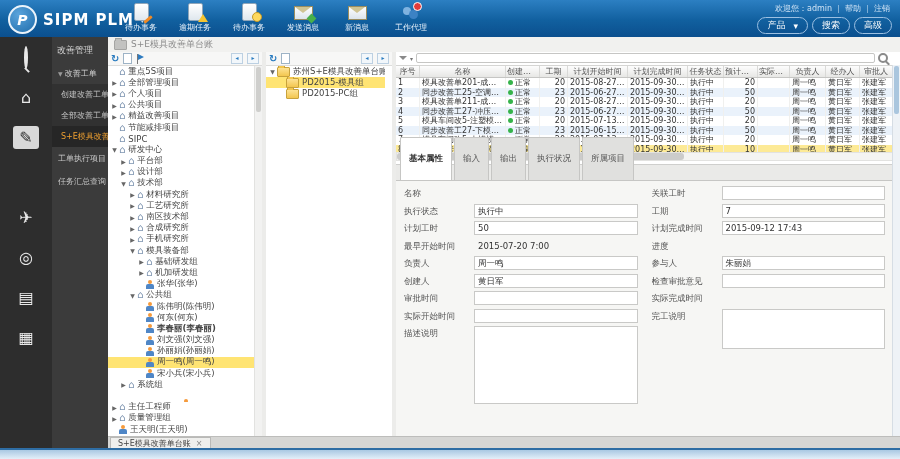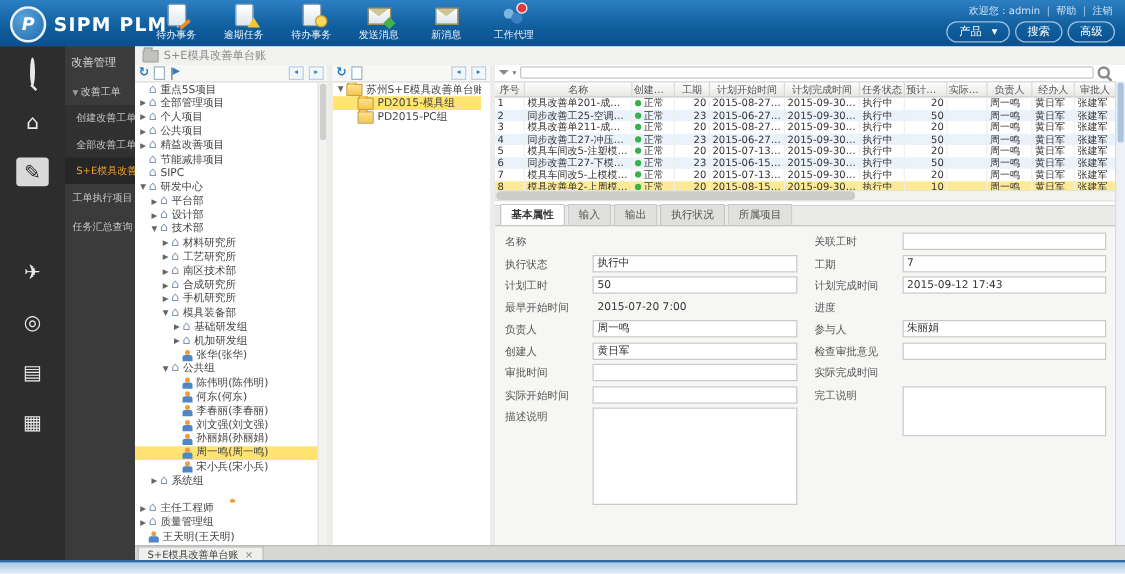--- a/index.html
+++ b/index.html
@@ -101,21 +101,21 @@
           text-overflow:ellipsis;flex:0 0 auto;box-sizing:border-box;padding:0 2px;}
   .g-cell.num{text-align:right;}
   .dot{display:inline-block;width:5px;height:5px;border-radius:50%;background:#35b34a;margin-right:2px;}
   .hscroll{position:absolute;left:0;right:7px;top:100px;height:9px;background:#f4f4f2;border:1px solid #e2e2e0;box-sizing:border-box;}
   .hthumb{height:7px;width:58%;background:#cccccb;border-radius:3px;margin:0;}
   .rvscroll{position:absolute;right:0;top:13px;width:7px;bottom:0;background:#eef2f6;border-left:1px solid #d6dde4;}
   .rvthumb{margin:1px;height:48px;background:#aac6de;border-radius:2px;}
   
   .formwrap{position:absolute;left:0;top:112px;right:7px;bottom:0;background:#f6f6f4;border-top:1px solid #cfcfcd;}
   .ftabs{height:15px;background:#eaeae8;border-bottom:1px solid #c6c6c4;display:flex;align-items:flex-end;padding-left:4px;gap:2px;}
-  .ftab{font-size:8.5px;color:#555;padding:2px 8px;background:#e0e0de;border:1px solid #c6c6c4;border-bottom:none;border-radius:2px 2px 0 0;}
+  .ftab{font-size:8.5px;color:#555;padding:15px 8px;background:#e0e0de;border:1px solid #c6c6c4;border-bottom:none;border-radius:2px 2px 0 0;}
   .ftab.active{background:#fff;font-weight:bold;color:#333;}
   .fbody{position:absolute;left:0;top:16px;right:0;bottom:0;display:flex;gap:14px;padding:5px 8px;box-sizing:border-box;}
   .fcol{flex:1;min-width:0;}
   .frow{display:flex;align-items:flex-start;margin-bottom:3.5px;}
   .flabel{flex:0 0 70px;font-size:8.5px;color:#555;padding-top:2px;white-space:nowrap;overflow:hidden;}
   .fval{flex:1;min-width:0;height:12px;background:#fff;border:1px solid #c9c9c7;font-size:8.5px;color:#333;
         line-height:12px;padding:0 3px;overflow:hidden;white-space:nowrap;}
   .fval.plain{background:transparent;border-color:transparent;}
   .fval.area{height:76px;}
   .fval.area-sm{height:38px;}
@@ -354,21 +354,21 @@
       <div class="titem" style="padding-left: 29px;">
         <span class="t-arrow"></span>
         <span class="p-ico"></span>
         <span>陈伟明(陈伟明)</span>
       </div>
       <div class="titem" style="padding-left: 29px;">
         <span class="t-arrow"></span>
         <span class="p-ico"></span>
         <span>何东(何东)</span>
       </div>
-      <div class="titem" style="padding-left: 29px;">
+      <div class="titem" style="padding-left: 29px; font-weight: bold;">
         <span class="t-arrow"></span>
         <span class="p-ico"></span>
         <span>李春丽(李春丽)</span>
       </div>
       <div class="titem" style="padding-left: 29px;">
         <span class="t-arrow"></span>
         <span class="p-ico"></span>
         <span>刘文强(刘文强)</span>
       </div>
       <div class="titem" style="padding-left: 29px;">

